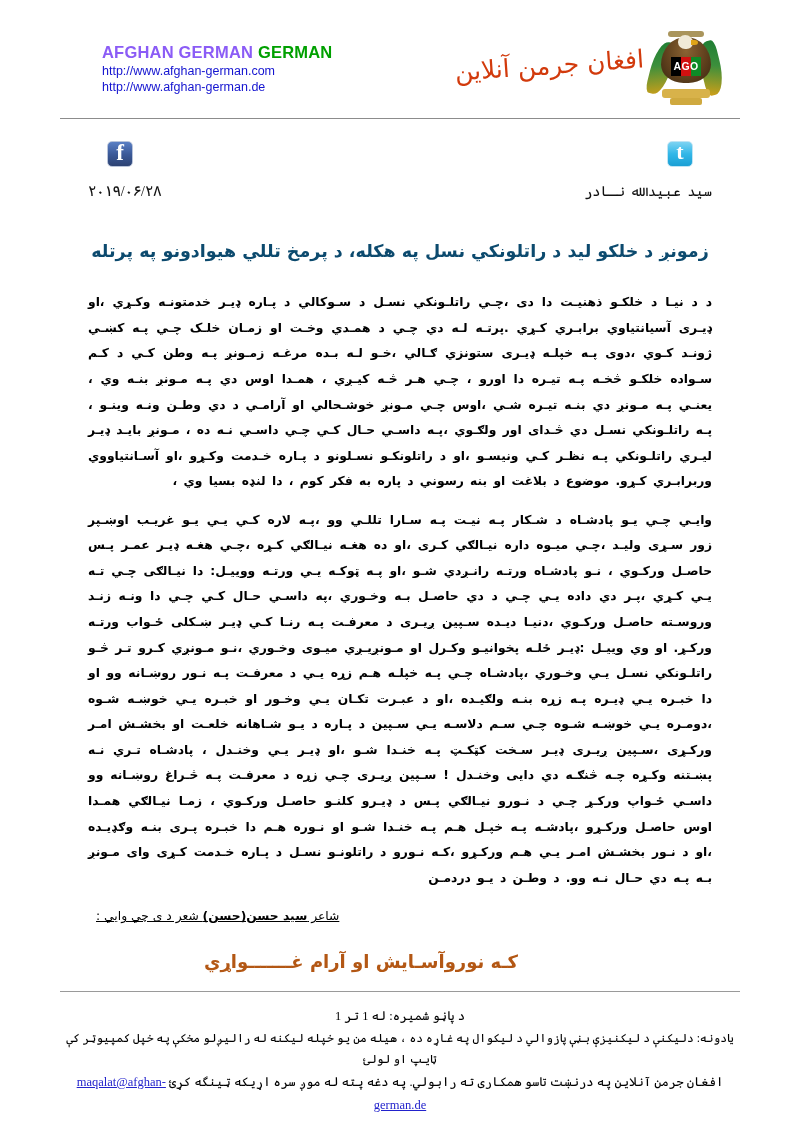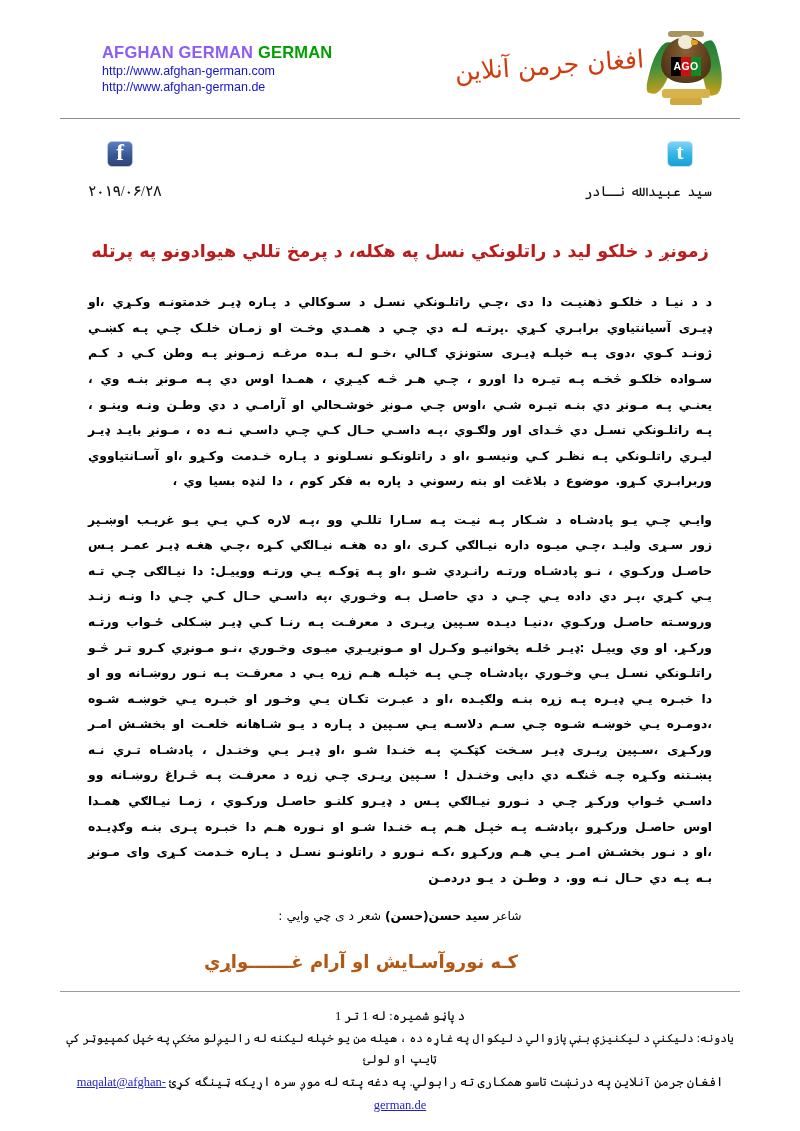--- a/index.html
+++ b/index.html
@@ -262,21 +262,21 @@
   }
 
   
   .article-title {
     margin: 33px 30px 0 30px;
     text-align: center;
     direction: rtl;
     font-family: "DejaVu Sans", "Liberation Sans", sans-serif;
     font-size: 17.5px;
     font-weight: bold;
-    color: #b91c1c;
+    color: #0c4a6e;
     line-height: 1.5;
   }
 
   
   .body-wrap {
     margin: 26px 28px 0 28px;
     direction: rtl;
   }
   .para {
     text-align: justify;
@@ -284,25 +284,26 @@
     font-size: 12.3px;
     line-height: 2.08;
     color: #000000;
     margin: 0 0 13px 0;
     word-spacing: 2px;
     text-align-last: right;
     font-weight: bold;
   }
   .poet-line {
     direction: rtl;
-    text-align: center;
+    text-align: left;
     font-family: "DejaVu Sans", "Liberation Sans", sans-serif;
     font-size: 12.3px;
     line-height: 2.0;
     margin: 8px;
+    text-decoration: underline;
   }
   .poet-line b { font-weight: bold; }
 
   .verse-block {
     margin: 14px 0 0 0;
     direction: rtl;
   }
   .verse {
     color: #b35714;
     font-family: "DejaVu Sans", "Liberation Sans", sans-serif;

